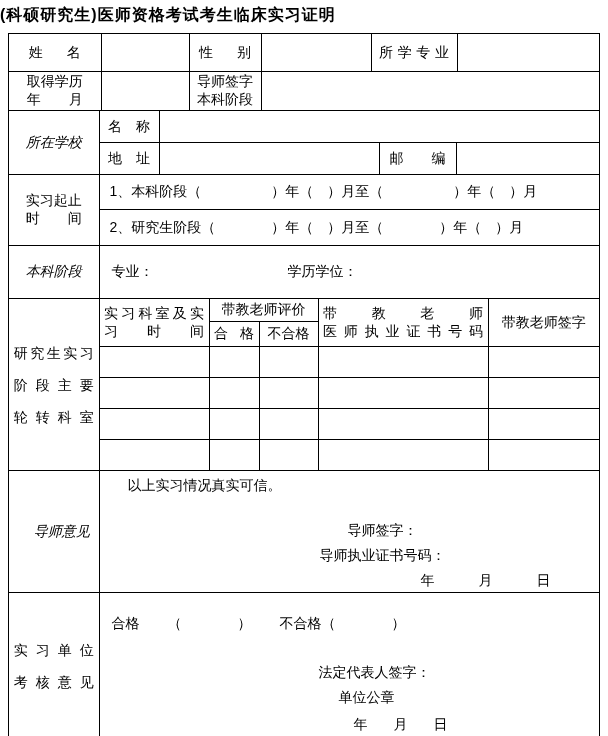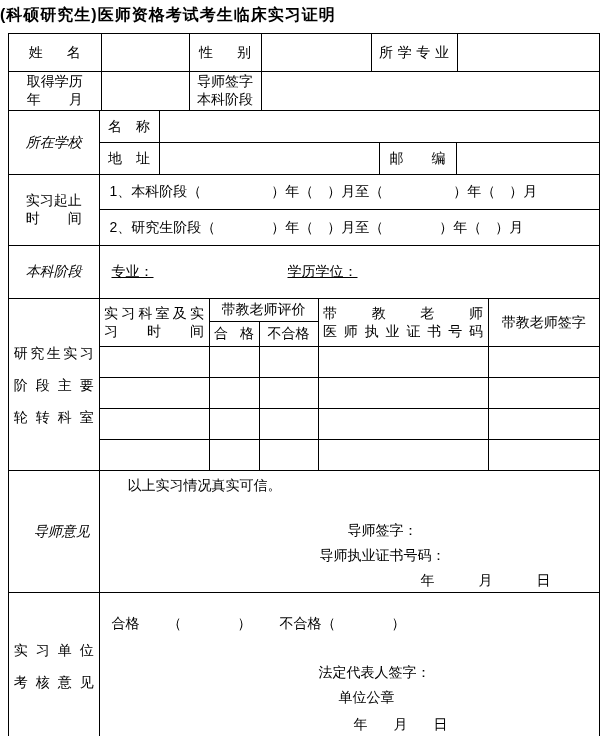--- a/index.html
+++ b/index.html
@@ -28,21 +28,21 @@
   .mline{line-height:17px;}
   .daterow{display:flex;line-height:17px;}
   .f-statement{margin:6px 0 0 12px;}
   .f-sign{margin:28px 0 0 232px;}
   .f-license{margin:8px 0 0 204px;}
   .f-date{margin:8px 0 0 305px;gap:44px;}
   .g-grade{margin:22px 0 0 12px;}
   .g-rep{margin:32px 0 0 219px;}
   .g-seal{margin:9px 0 0 239px;font-family:Liberation Mono, monospace;}
   .g-date{margin:9px 0 0 254px;gap:26px;}
-  .d-major{padding-left:12px;text-decoration:underline;}
+  .d-major{padding-left:12px;}
   .d-degree{margin-left:134px;}
 </style>
 </head>
 <body>
 
 <div class="title">(科硕研究生)医师资格考试考生临床实习证明</div>
 
 <div class="form">
 
   <table>

